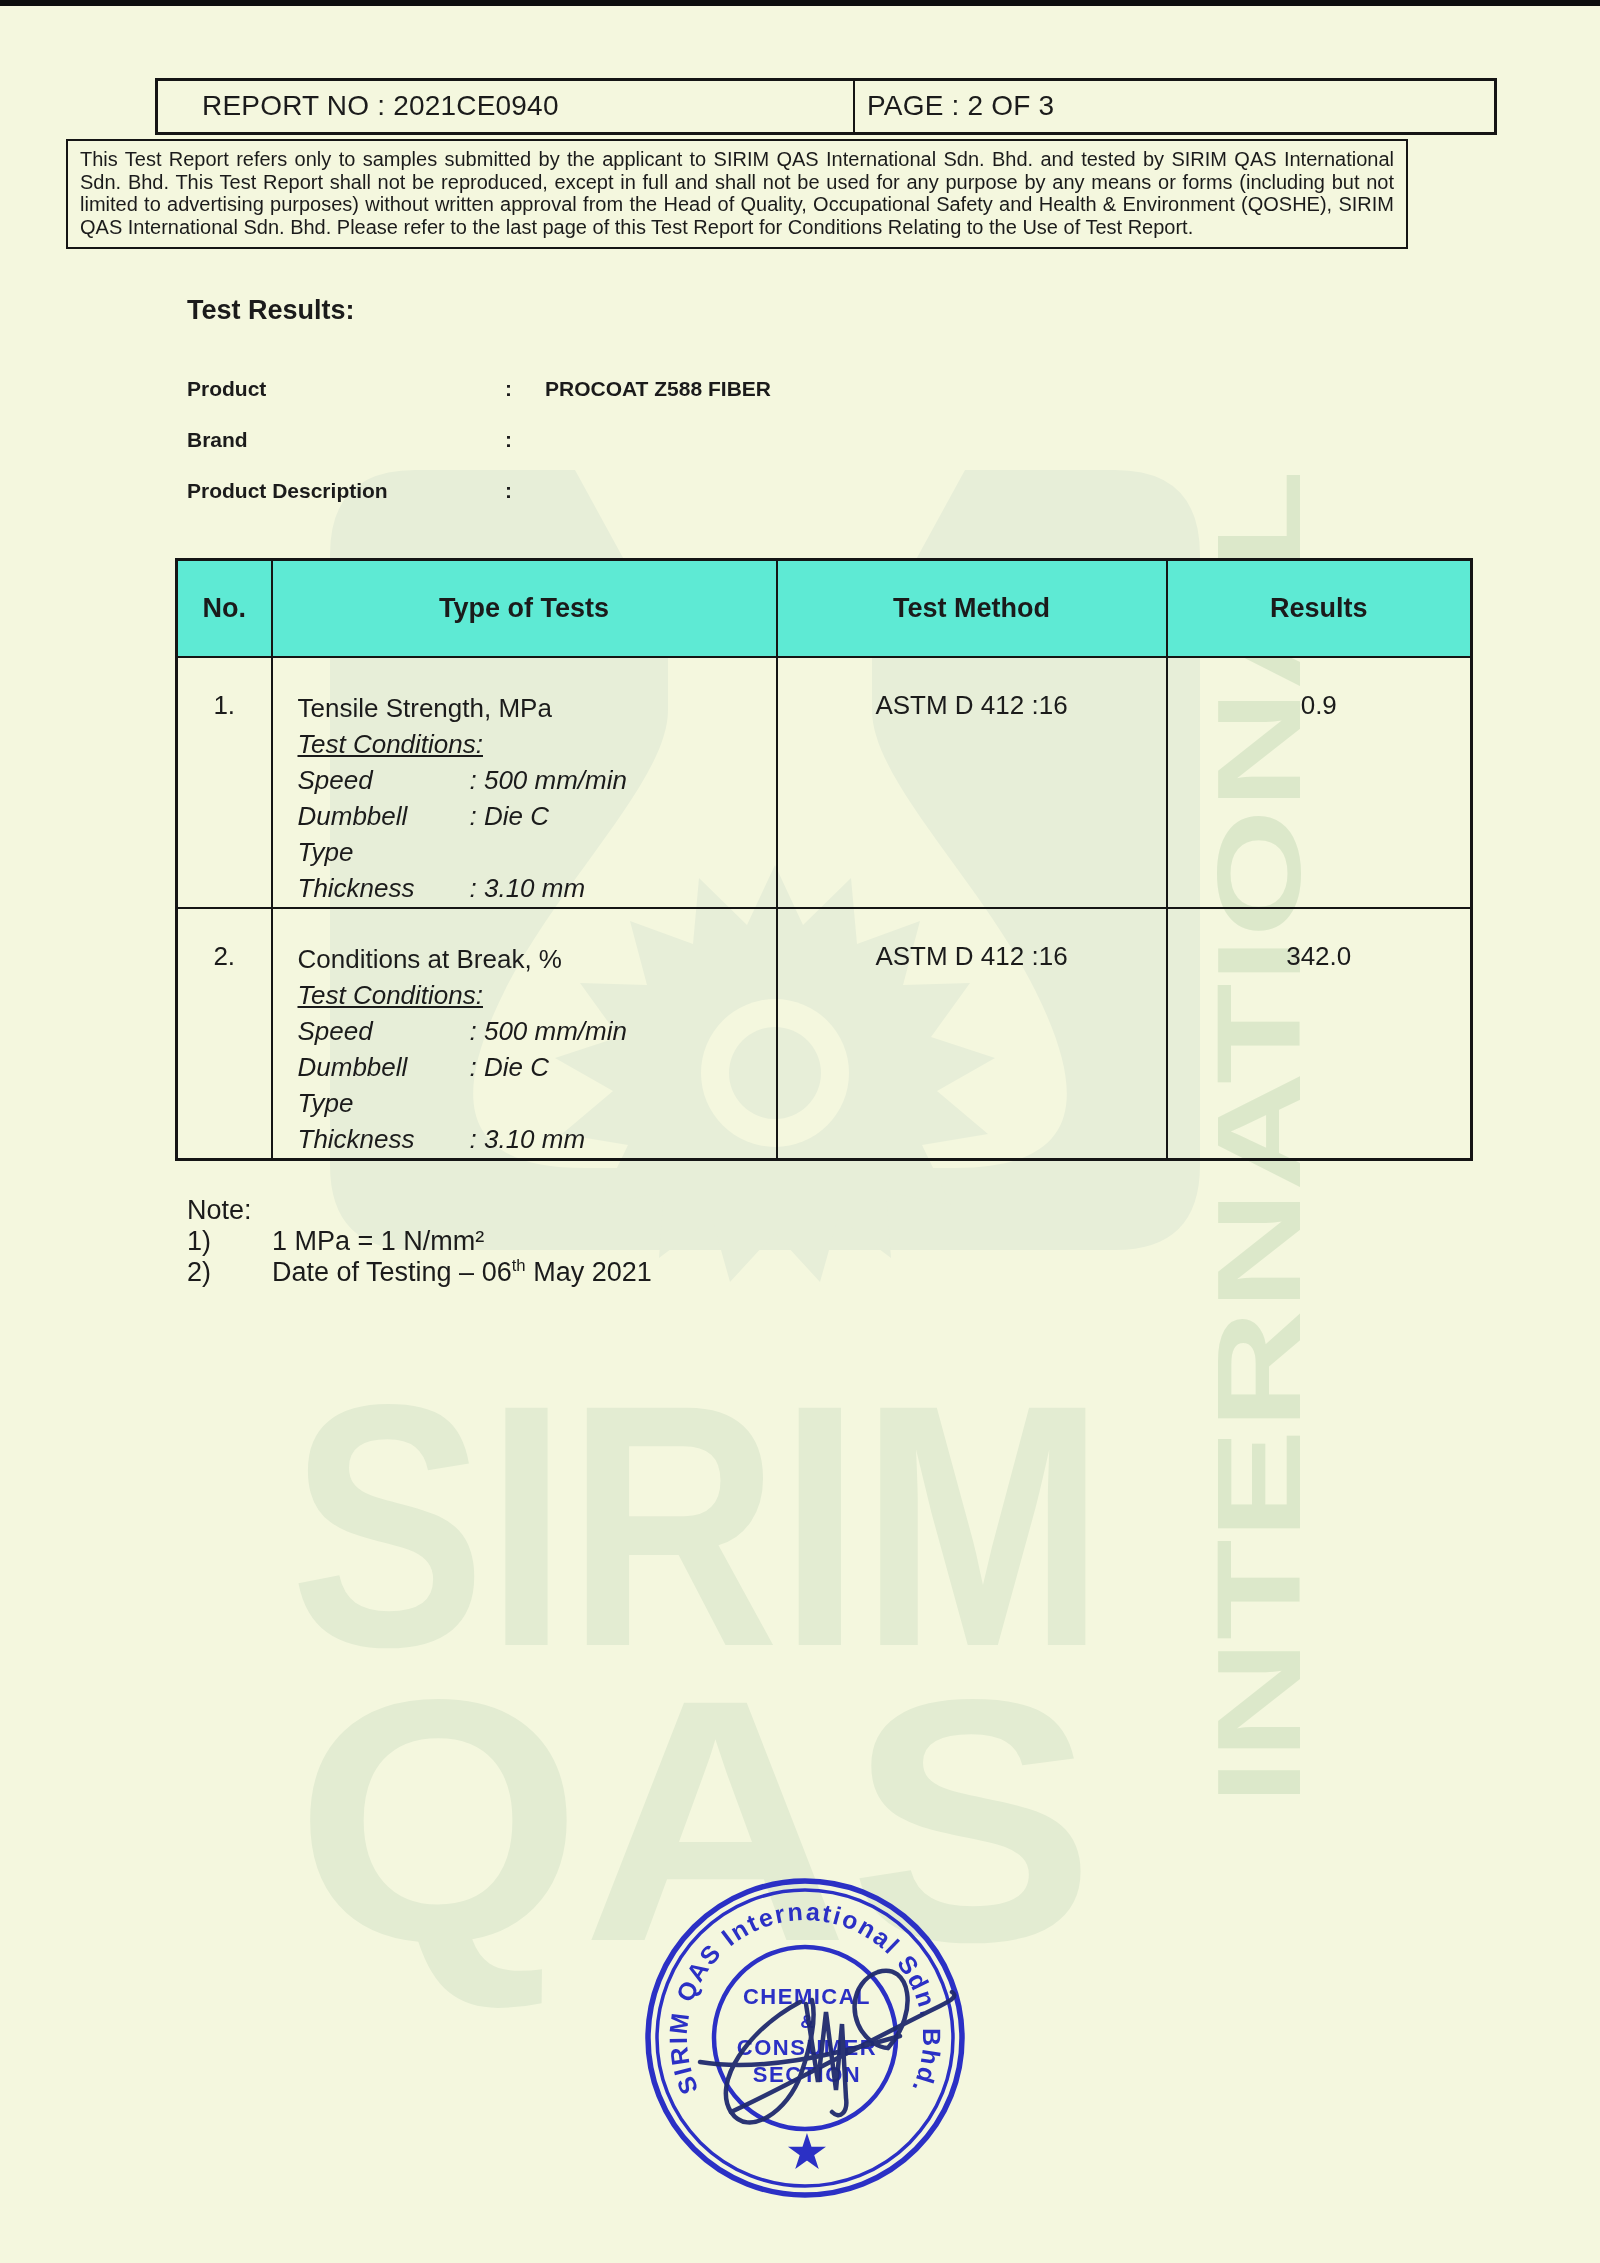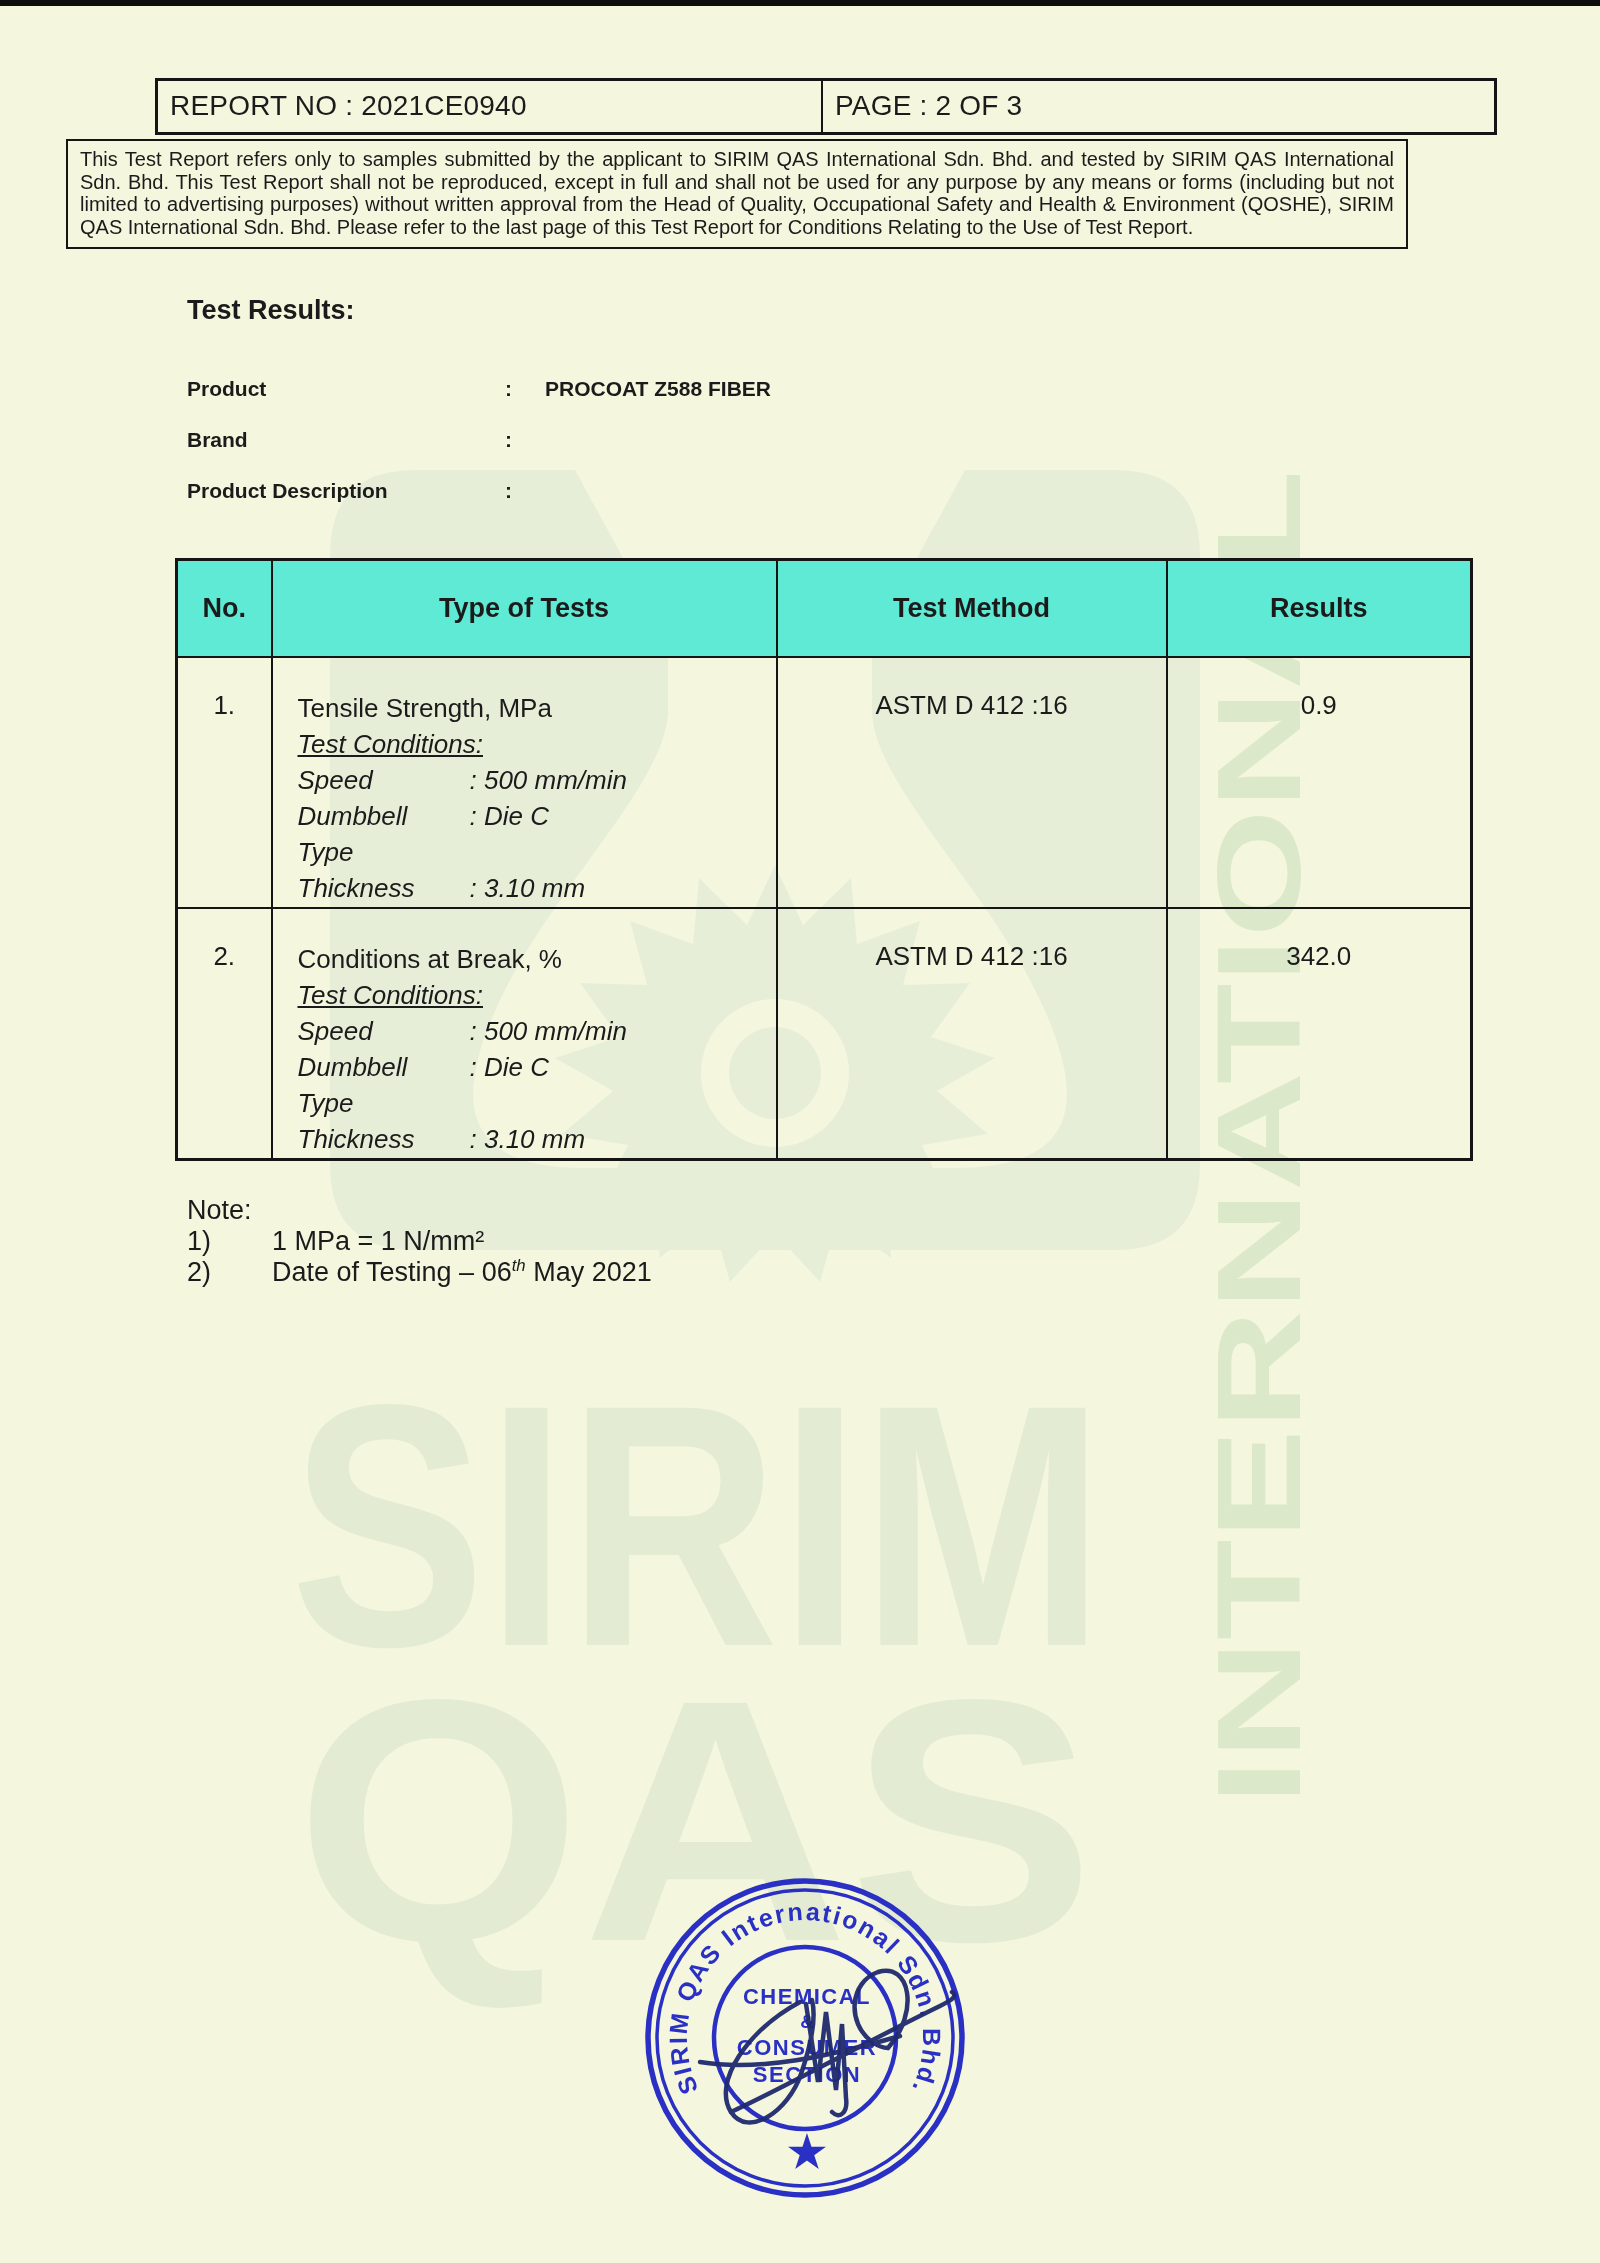--- a/index.html
+++ b/index.html
@@ -14,21 +14,21 @@
   .top-strip{position:absolute;top:0;left:0;width:1600px;height:6px;background:#0d0d0d;}
   .content{position:relative;z-index:1;padding-top:6px;}
 
   
   .wm-svg{position:absolute;top:0;left:0;width:1600px;height:2263px;z-index:0;pointer-events:none;}
   .stamp-svg{position:absolute;top:0;left:0;width:1600px;height:2263px;z-index:3;pointer-events:none;}
 
   
   .header-box{
     margin:72px 0 0 155px;width:1342px;box-sizing:border-box;
-    border:3px solid #151515;display:flex;background:transparent;
+    border:3px solid #151515;display:flex;background:transparent;padding-left:32px;
   }
   .header-cell{font-size:28px;padding:9px 12px 10px 12px;letter-spacing:.2px;}
   .header-cell.left{width:665px;border-right:2px solid #151515;box-sizing:border-box;}
   .header-cell.right{flex:1;}
 
   .disclaimer-box{
     margin:4px 0 0 66px;width:1342px;box-sizing:border-box;
     border:2px solid #151515;
     padding:7px 12px 9px 12px;
     font-size:20px;line-height:22.5px;text-align:justify;
@@ -64,21 +64,21 @@
   tr.r1 td{height:184px;}
   tr.r2 td{height:183px;}
   .tname{line-height:36px;}
   .tcond-title{font-style:italic;text-decoration:underline;line-height:36px;}
   .cond-row{display:flex;font-style:italic;line-height:36px;}
   .cond-label{width:172px;flex:0 0 auto;}
 
   .note-block{margin:34px 0 0 187px;font-size:27px;line-height:31px;}
   .note-item{display:flex;}
   .note-num{width:85px;flex:0 0 auto;}
-  sup{font-size:0.62em;vertical-align:super;line-height:0;font-style:italic;}
+  sup{font-size:0.62em;vertical-align:super;line-height:0;}
 </style>
 </head>
 <body>
 
 <div class="page">
 
   <svg class="wm-svg" viewBox="0 0 1600 2263" aria-hidden="true">
     <g>
       <path fill="#e7eed8" fill-rule="evenodd" d="M 415,470 H 1115 Q 1200,470 1200,555 V 1165 Q 1200,1250 1115,1250 H 415 Q 330,1250 330,1165 V 555 Q 330,470 415,470 Z
            M 575,470 L 668,640 L 668,710 C 668,780 560,880 505,990 C 450,1100 460,1168 585,1168 L 955,1168 C 1080,1168 1090,1100 1035,990 C 980,880 872,780 872,710 L 872,640 L 965,470 Z"></path>

